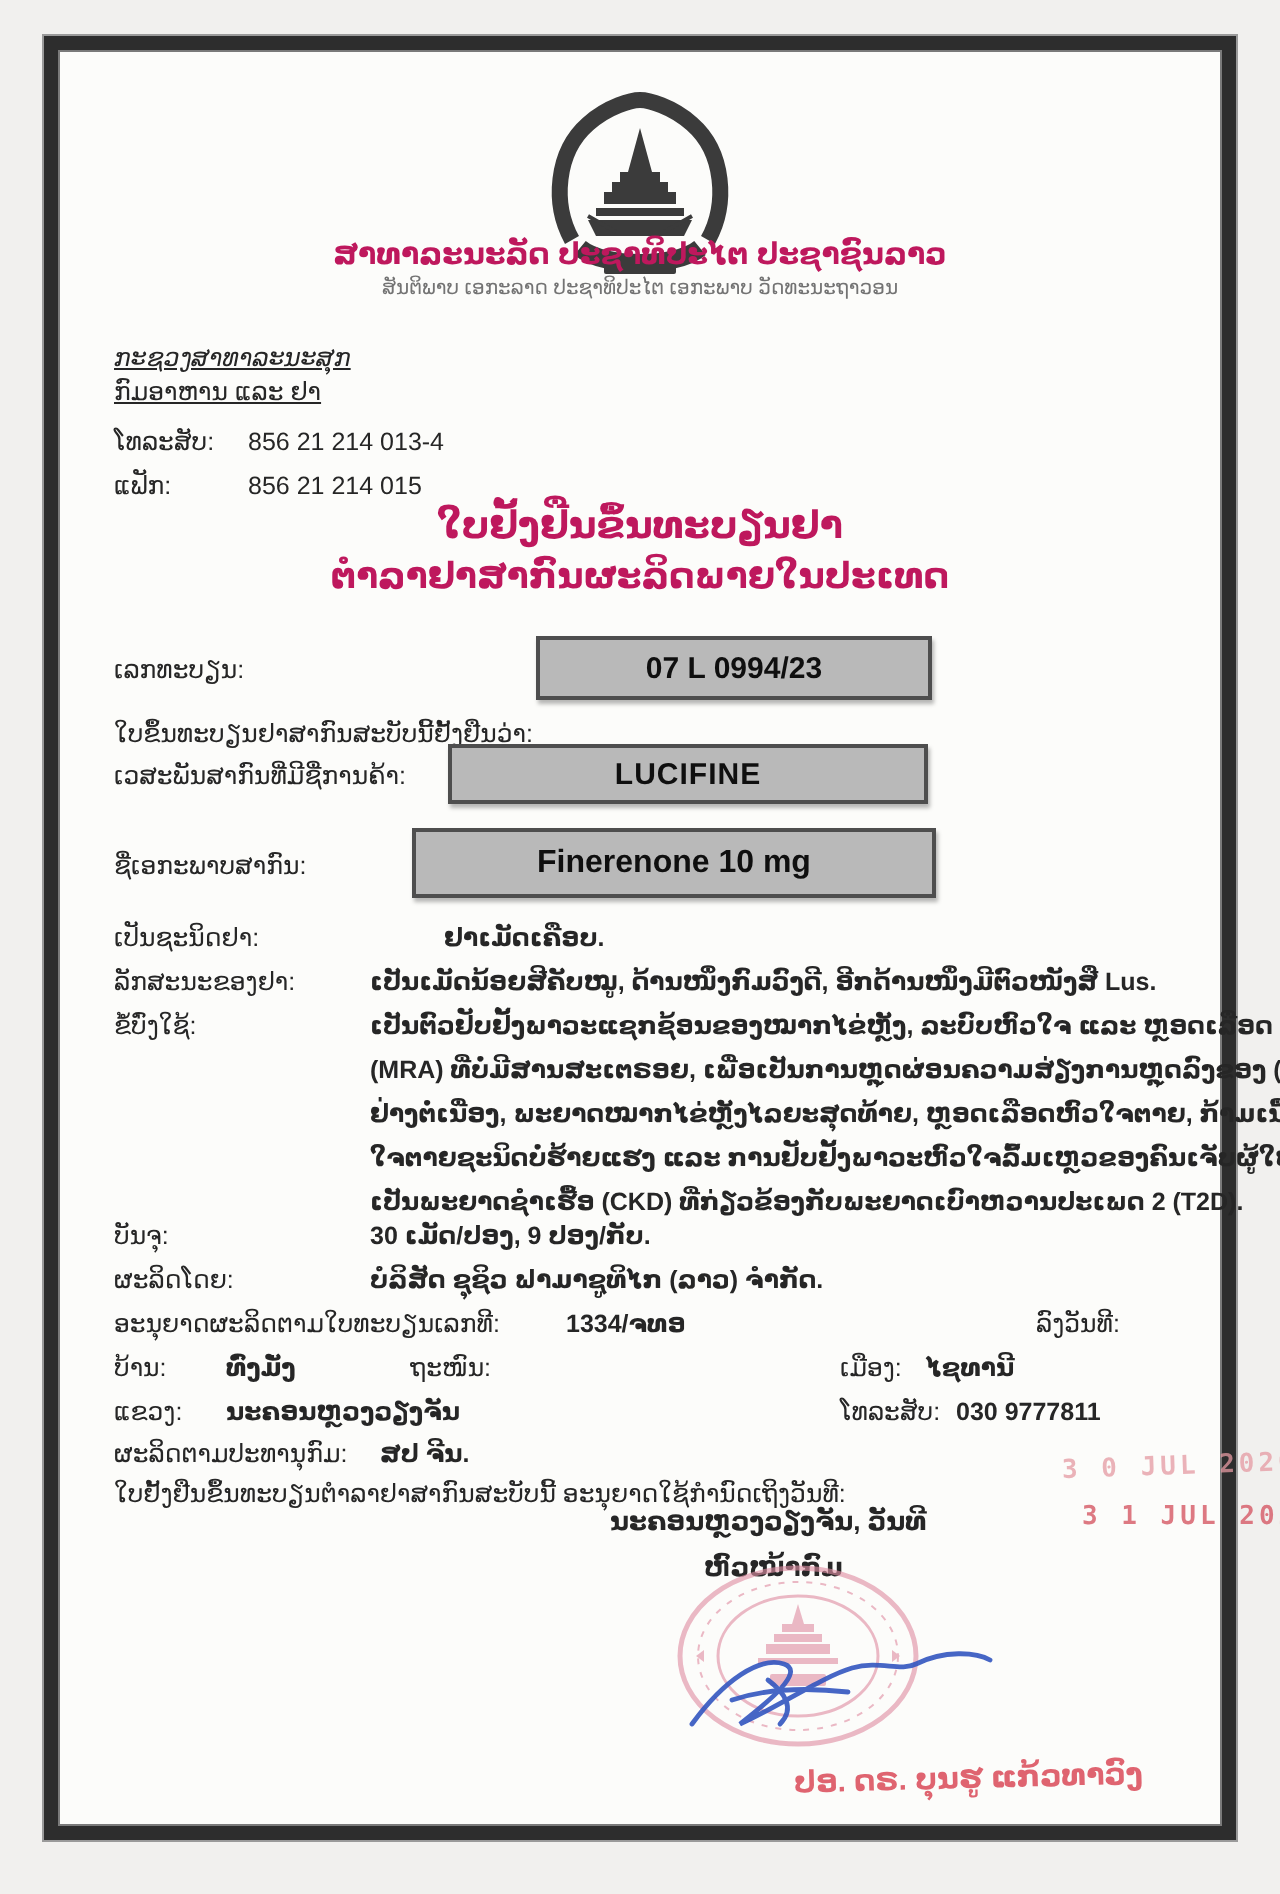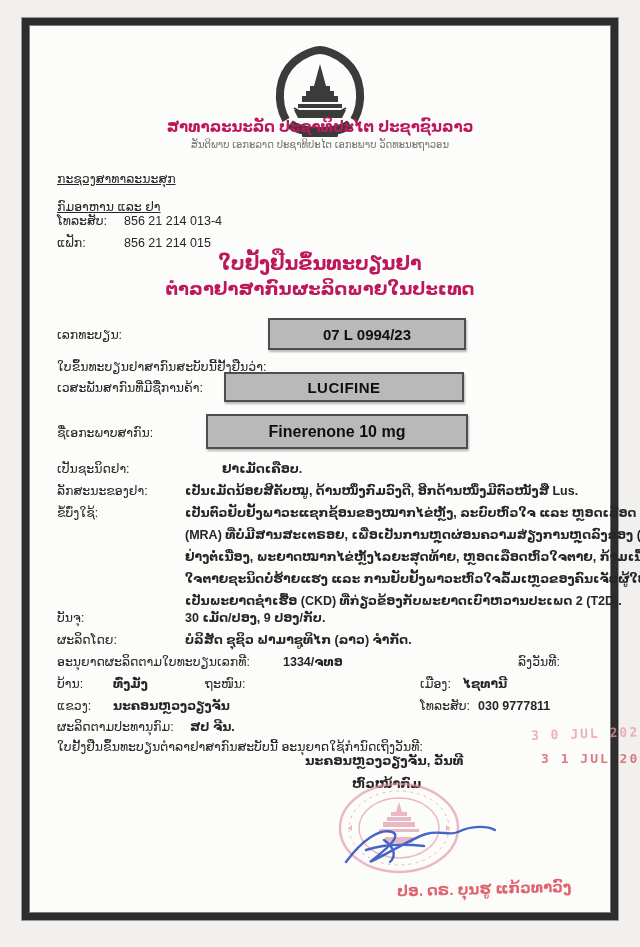--- a/index.html
+++ b/index.html
@@ -62,22 +62,22 @@
       </g>
       <g stroke="#3b3b3b" stroke-width="2" fill="none">
         <path d="M22,66 L36,74 M74,66 L60,74"></path>
       </g>
     </svg>
   </span>
 
   <div class="title-line" style="top:118px;font-size:15px;">ສາທາລະນະລັດ ປະຊາທິປະໄຕ ປະຊາຊົນລາວ</div>
   <div class="title-line" style="top:139px;font-size:10px;font-weight:normal;color:#737373;">ສັນຕິພາບ ເອກະລາດ ປະຊາທິປະໄຕ ເອກະພາບ ວັດທະນະຖາວອນ</div>
 
-  <div class="lbl u" style="left:57px;top:172px;">ກະຊວງສາທາລະນະສຸກ</div>
-  <div class="lbl u" style="left:57px;top:200px;">ກົມອາຫານ ແລະ ຢາ</div>
+  <div class="lbl u" style="left:57px;top:172px;font-style:italic;">ກະຊວງສາທາລະນະສຸກ</div>
+  <div class="lbl u" style="left:57px;top:189px;">ກົມອາຫານ ແລະ ຢາ</div>
   <div class="lbl" style="left:57px;top:214px;">ໂທລະສັບ:</div>
   <div class="lbl b" style="left:124px;top:214px;font-weight:normal;">856 21 214 013-4</div>
   <div class="lbl" style="left:57px;top:236px;">ແຟັກ:</div>
   <div class="lbl" style="left:124px;top:236px;">856 21 214 015</div>
 
   <div class="title-line" style="top:252px;font-size:19px;">ໃບຢັ້ງຢືນຂຶ້ນທະບຽນຢາ</div>
   <div class="title-line" style="top:278px;font-size:18px;">ຕຳລາຢາສາກົນຜະລິດພາຍໃນປະເທດ</div>
 
   <div class="lbl" style="left:57px;top:328px;">ເລກທະບຽນ:</div>
   <div class="vbox" style="left:268px;top:318px;width:194px;height:28px;font-size:15px;">07 L 0994/23</div>

